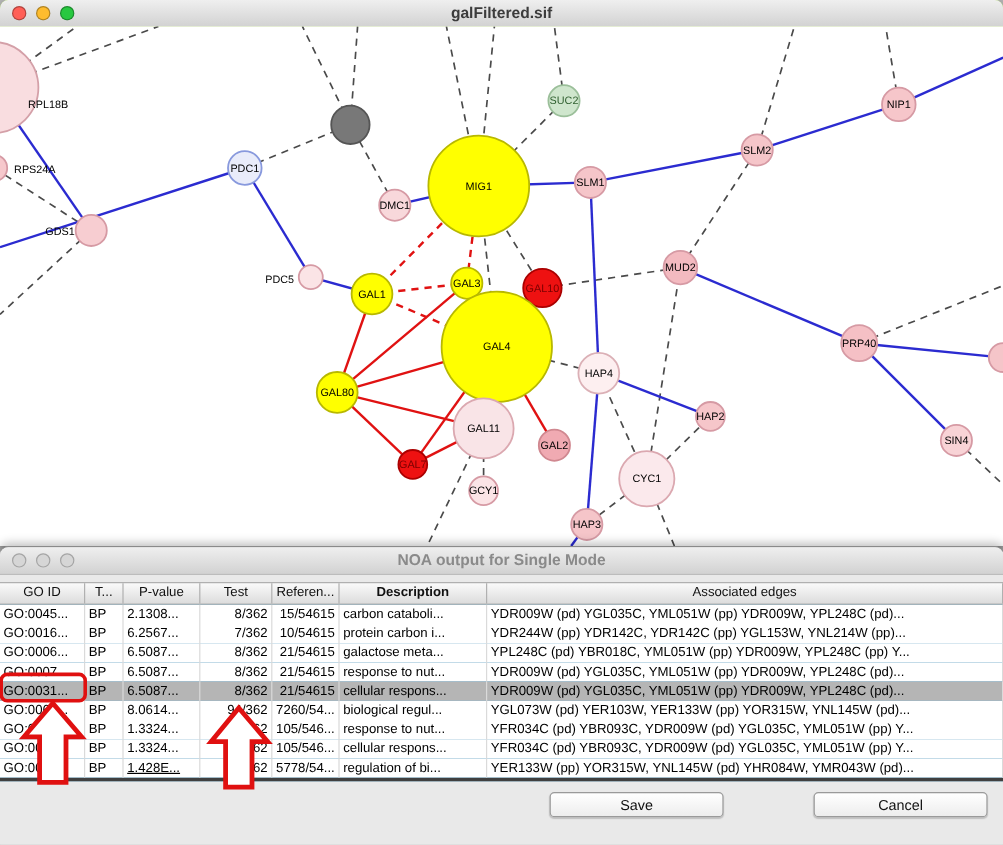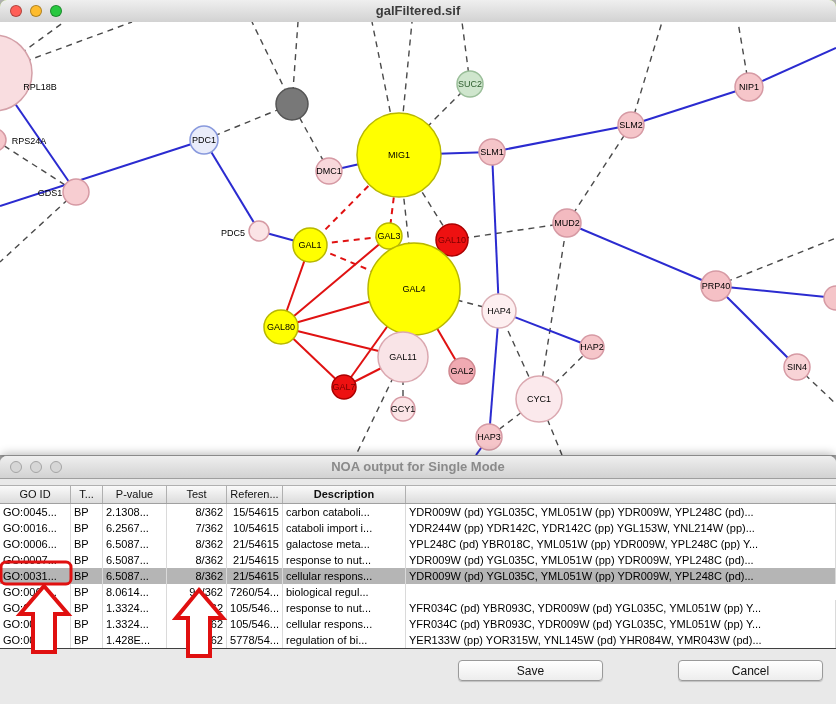--- a/index.html
+++ b/index.html
@@ -24,21 +24,21 @@
   .light.inactive{background:#d6d6d6;border-color:#a5a5a5}
   #network-svg{position:absolute;top:22px;left:0;background:#ffffff}
   .net-label{font-size:9px;font-family:"Liberation Sans",sans-serif}
 
   
   #table{position:absolute;top:29px;left:0;width:836px}
   #table-header{display:flex;height:17px;background:linear-gradient(#fafafa,#dcdcdc);
     border-top:1px solid #b0b0b0;border-bottom:1px solid #a0a0a0}
   .th{box-sizing:border-box;border-right:1px solid #b0b0b0;font-size:11px;color:#111;
     text-align:center;line-height:16px;overflow:hidden;white-space:nowrap}
-  #table-body{background:#0369a1;border-bottom:1px solid #404040}
+  #table-body{background:#0369a1;border-bottom:3px solid #404040}
   .tr{display:flex;height:16px;background:#fff}
   .tr.selected{background:#b5b5b5}
   .td{box-sizing:border-box;border-right:1px solid #dadada;font-size:11px;color:#000;
     line-height:16px;padding:0 3px;overflow:hidden;white-space:nowrap}
   .align-r{text-align:right}
 
   .mac-btn{position:absolute;top:204px;width:145px;height:21px;box-sizing:border-box;
     background:linear-gradient(#ffffff,#ededed);border:1px solid #9a9a9a;border-radius:4px;
     font-size:12px;color:#111;text-align:center;line-height:19px;box-shadow:0 1px 1px rgba(0,0,0,.18);cursor:default}
   #save-btn{left:458px}
@@ -246,38 +246,39 @@
   </div>
 
   <div id="table">
     <div id="table-header">
         <div class="th" style="width: 71px;">GO ID</div>
         <div class="th" style="width: 32px;">T...</div>
         <div class="th" style="width: 64px;">P-value</div>
         <div class="th" style="width: 60px;">Test</div>
         <div class="th" style="width: 56px;">Referen...</div>
         <div class="th" style="width: 123px; font-weight: bold;">Description</div>
+        <div class="th" style="width: 430px;">Associated edges</div>
       </div>
     <div id="table-body">
         <div class="tr">
           <div class="td" style="width: 71px;">GO:0045...</div>
           <div class="td" style="width: 32px;">BP</div>
           <div class="td" style="width: 64px;">2.1308...</div>
           <div class="td align-r" style="width: 60px;">8/362</div>
           <div class="td align-r" style="width: 56px;">15/54615</div>
           <div class="td" style="width: 123px;">carbon cataboli...</div>
           <div class="td" style="width: 430px;">YDR009W (pd) YGL035C, YML051W (pp) YDR009W, YPL248C (pd)...</div>
         </div>
         <div class="tr">
           <div class="td" style="width: 71px;">GO:0016...</div>
           <div class="td" style="width: 32px;">BP</div>
           <div class="td" style="width: 64px;">6.2567...</div>
           <div class="td align-r" style="width: 60px;">7/362</div>
           <div class="td align-r" style="width: 56px;">10/54615</div>
-          <div class="td" style="width: 123px;">cataboli import i...</div>
+          <div class="td" style="width: 123px;">protein carbon i...</div>
           <div class="td" style="width: 430px;">YDR244W (pp) YDR142C, YDR142C (pp) YGL153W, YNL214W (pp)...</div>
         </div>
         <div class="tr">
           <div class="td" style="width: 71px;">GO:0006...</div>
           <div class="td" style="width: 32px;">BP</div>
           <div class="td" style="width: 64px;">6.5087...</div>
           <div class="td align-r" style="width: 60px;">8/362</div>
           <div class="td align-r" style="width: 56px;">21/54615</div>
           <div class="td" style="width: 123px;">galactose meta...</div>
           <div class="td" style="width: 430px;">YPL248C (pd) YBR018C, YML051W (pp) YDR009W, YPL248C (pp) Y...</div>
@@ -300,20 +301,21 @@
           <div class="td" style="width: 123px;">cellular respons...</div>
           <div class="td" style="width: 430px;">YDR009W (pd) YGL035C, YML051W (pp) YDR009W, YPL248C (pd)...</div>
         </div>
         <div class="tr">
           <div class="td" style="width: 71px;">GO:0065...</div>
           <div class="td" style="width: 32px;">BP</div>
           <div class="td" style="width: 64px;">8.0614...</div>
           <div class="td align-r" style="width: 60px;">94/362</div>
           <div class="td align-r" style="width: 56px;">7260/54...</div>
           <div class="td" style="width: 123px;">biological regul...</div>
+          <div class="td" style="width: 430px;">YGL073W (pd) YER103W, YER133W (pp) YOR315W, YNL145W (pd)...</div>
         </div>
         <div class="tr">
           <div class="td" style="width: 71px;">GO:0007...</div>
           <div class="td" style="width: 32px;">BP</div>
           <div class="td" style="width: 64px;">1.3324...</div>
           <div class="td align-r" style="width: 60px;">11/362</div>
           <div class="td align-r" style="width: 56px;">105/546...</div>
           <div class="td" style="width: 123px;">response to nut...</div>
           <div class="td" style="width: 430px;">YFR034C (pd) YBR093C, YDR009W (pd) YGL035C, YML051W (pp) Y...</div>
         </div>
@@ -322,21 +324,21 @@
           <div class="td" style="width: 32px;">BP</div>
           <div class="td" style="width: 64px;">1.3324...</div>
           <div class="td align-r" style="width: 60px;">11/362</div>
           <div class="td align-r" style="width: 56px;">105/546...</div>
           <div class="td" style="width: 123px;">cellular respons...</div>
           <div class="td" style="width: 430px;">YFR034C (pd) YBR093C, YDR009W (pd) YGL035C, YML051W (pp) Y...</div>
         </div>
         <div class="tr">
           <div class="td" style="width: 71px;">GO:0050...</div>
           <div class="td" style="width: 32px;">BP</div>
-          <div class="td" style="width: 64px;">1.428E...</div>
+          <div class="td" style="width: 64px; text-decoration: underline;">1.428E...</div>
           <div class="td align-r" style="width: 60px;">80/362</div>
           <div class="td align-r" style="width: 56px;">5778/54...</div>
           <div class="td" style="width: 123px;">regulation of bi...</div>
           <div class="td" style="width: 430px;">YER133W (pp) YOR315W, YNL145W (pd) YHR084W, YMR043W (pd)...</div>
         </div>
       </div>
   </div>
 
   <button class="mac-btn" id="save-btn">Save</button>
   <button class="mac-btn" id="cancel-btn">Cancel</button>

